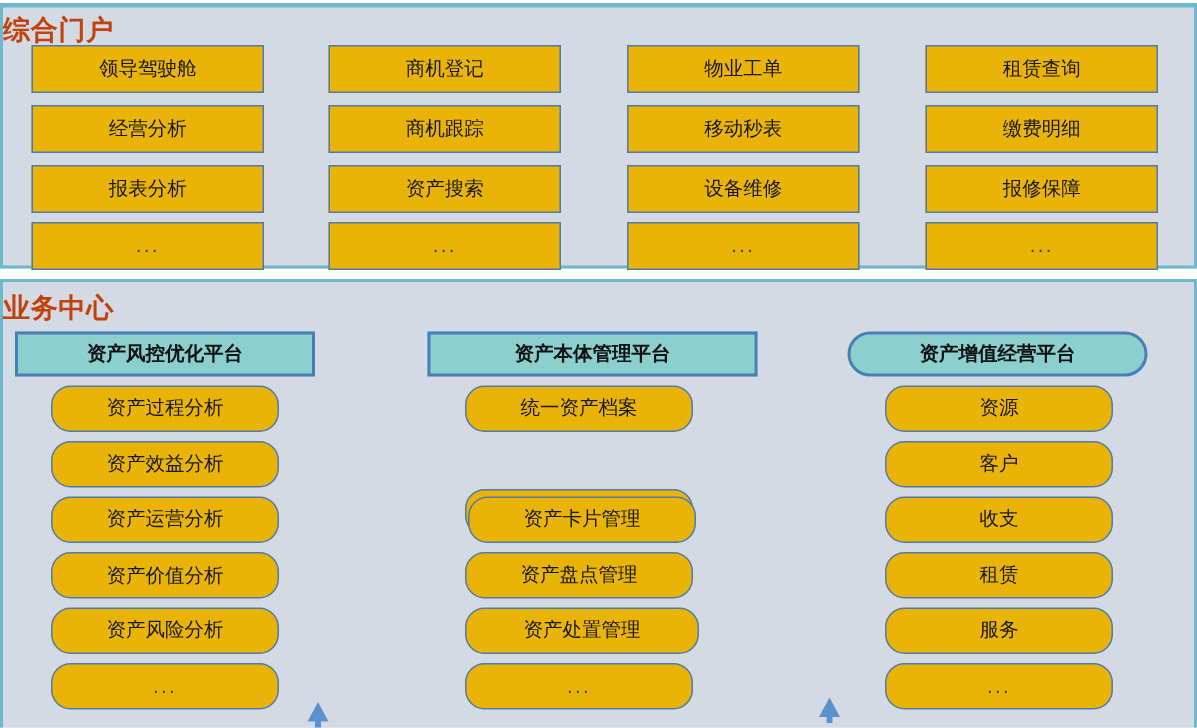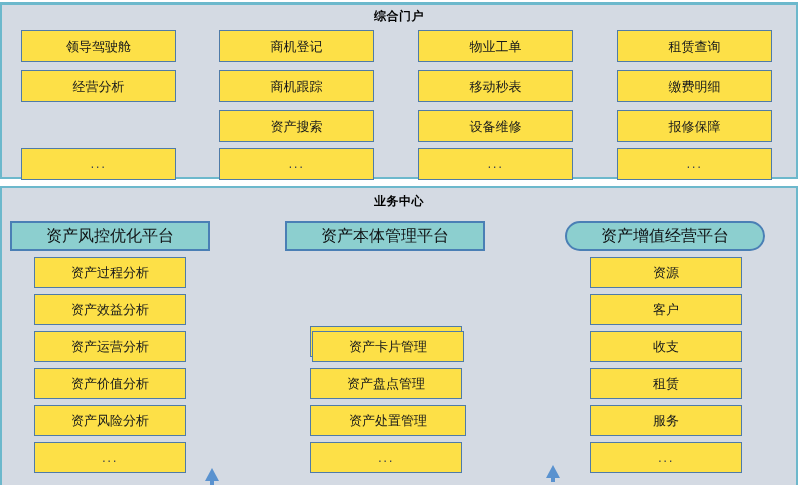--- a/index.html
+++ b/index.html
@@ -18,34 +18,34 @@
     background:#d4dae3;
     border:2px solid #6cb8cc;
     box-sizing:border-box;
   }
   #portal-panel{left:0px;top:2px;width:798px;height:177px;border-top-width:3px;}
   #business-panel{left:0px;top:186px;width:798px;height:299px;border-bottom:none;}
 
   .panel-title{
     position:absolute;
     left:0;right:0;
-    text-align:center;
-    font-size:12px;
+    text-align:left;
+    font-size:18px;
     font-weight:bold;
-    color:#000000;
+    color:#c2410c;
     letter-spacing:.5px;
   }
   #portal-title{top:3px;}
   #business-title{top:5px;}
 
   
   .tile{
     position:absolute;
     box-sizing:border-box;
-    background:#fde047;
+    background:#eab308;
     border:1.5px solid #4f7ba8;
     color:#16181b;
     font-size:13px;
     display:flex;
     align-items:center;
     justify-content:center;
     line-height:1;
     white-space:nowrap;
   }
   .tile.ellipsis{color:#3c4450;letter-spacing:1.5px;font-size:12px;}
@@ -54,26 +54,26 @@
   .portal-tile{width:155px;height:32px;}
 
   
   .plat-head{
     position:absolute;
     box-sizing:border-box;
     height:30px;
     background:#8ccfcf;
     border:2px solid #4a7fb5;
     display:flex;align-items:center;justify-content:center;
-    font-size:16px;font-weight:normal;color:#101214;
+    font-size:13px;font-weight:bold;color:#101214;
     white-space:nowrap;
   }
 
   
-  .sub-tile{height:31px;}
+  .sub-tile{height:31px;border-radius:13px;}
 
   
   .arrow{
     position:absolute;
     width:0;height:0;
     border-left:7px solid transparent;
     border-right:7px solid transparent;
     border-bottom:13px solid #5a92cf;
   }
   .arrow-stem{
@@ -85,20 +85,21 @@
 <body>
 
 <div class="stage">
 
   <div class="panel" id="portal-panel">
     <div class="panel-title" id="portal-title">综合门户</div>
   </div>
 
   <div class="tile portal-tile" style="left:21px;top:30px;">领导驾驶舱</div>
   <div class="tile portal-tile" style="left:21px;top:70px;">经营分析</div>
+  <div class="tile portal-tile" style="left:21px;top:110px;">报表分析</div>
   <div class="tile portal-tile ellipsis" style="left:21px;top:148px;">...</div>
 
   <div class="tile portal-tile" style="left:219px;top:30px;">商机登记</div>
   <div class="tile portal-tile" style="left:219px;top:70px;">商机跟踪</div>
   <div class="tile portal-tile" style="left:219px;top:110px;">资产搜索</div>
   <div class="tile portal-tile ellipsis" style="left:219px;top:148px;">...</div>
 
   <div class="tile portal-tile" style="left:418px;top:30px;">物业工单</div>
   <div class="tile portal-tile" style="left:418px;top:70px;">移动秒表</div>
   <div class="tile portal-tile" style="left:418px;top:110px;">设备维修</div>
@@ -114,21 +115,22 @@
   </div>
 
   <div class="plat-head" style="left:10px;top:221px;width:200px;">资产风控优化平台</div>
   <div class="tile sub-tile" style="left:34px;top:257px;width:152px;">资产过程分析</div>
   <div class="tile sub-tile" style="left:34px;top:294px;width:152px;">资产效益分析</div>
   <div class="tile sub-tile" style="left:34px;top:331px;width:152px;">资产运营分析</div>
   <div class="tile sub-tile" style="left:34px;top:368px;width:152px;font-family:Liberation Serif, serif;">资产价值分析</div>
   <div class="tile sub-tile" style="left:34px;top:405px;width:152px;">资产风险分析</div>
   <div class="tile sub-tile ellipsis" style="left:34px;top:442px;width:152px;">...</div>
 
-  <div class="plat-head" style="left:285px;top:221px;width:200px;">资产本体管理平台</div>
+  <div class="plat-head" style="left:285px;top:221px;width:220px;">资产本体管理平台</div>
+  <div class="tile sub-tile" style="left:310px;top:257px;width:152px;">统一资产档案</div>
   <div class="tile sub-tile" style="left:310px;top:294px;width:152px;margin-top:32px;">资产台账管理</div>
   <div class="tile sub-tile" style="left:312px;top:331px;width:152px;">资产卡片管理</div>
   <div class="tile sub-tile" style="left:310px;top:368px;width:152px;">资产盘点管理</div>
   <div class="tile sub-tile" style="left:310px;top:405px;width:156px;">资产处置管理</div>
   <div class="tile sub-tile ellipsis" style="left:310px;top:442px;width:152px;">...</div>
 
   <div class="plat-head" style="left:565px;top:221px;width:200px;border-radius:15px;">资产增值经营平台</div>
   <div class="tile sub-tile" style="left:590px;top:257px;width:152px;">资源</div>
   <div class="tile sub-tile" style="left:590px;top:294px;width:152px;">客户</div>
   <div class="tile sub-tile" style="left:590px;top:331px;width:152px;">收支</div>

